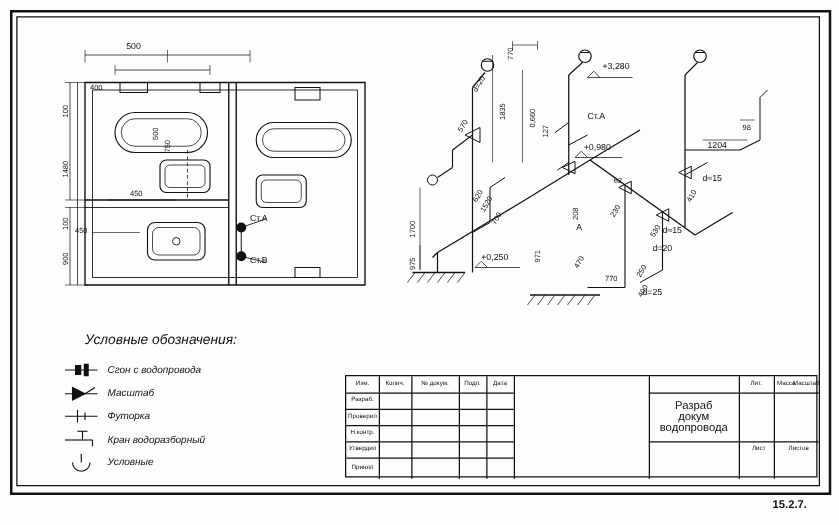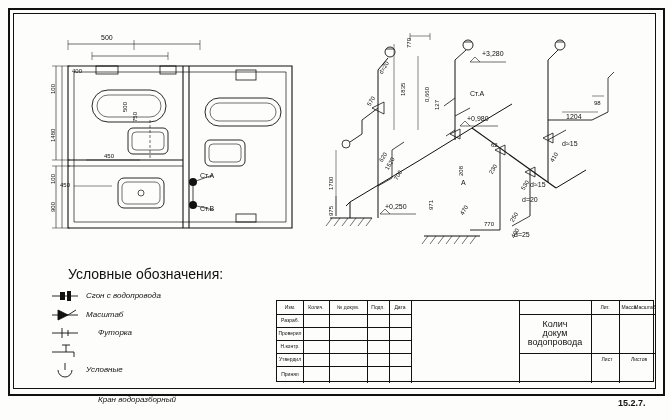--- a/index.html
+++ b/index.html
@@ -5,21 +5,21 @@
   html,body{margin:0;padding:0;background:#ffffff;}
   body{width:671px;height:420px;font-family:"Liberation Sans",sans-serif;overflow:hidden;}
   #sheet{position:relative;width:671px;height:420px;background:#fdfdfb;}
   .frame{position:absolute;left:8px;top:8px;width:653px;height:384px;border:2px solid #111;}
   .inner-frame{position:absolute;left:13px;top:13px;width:641px;height:374px;border:1px solid #111;}
   svg.draw{position:absolute;left:0;top:0;width:671px;height:420px;pointer-events:none;}
   .lbl{position:absolute;font-family:"Liberation Sans",sans-serif;color:#111;white-space:nowrap;}
   .t6{font-size:6px;}
   .t7{font-size:7px;}
   .rot{transform-origin:0 0;}
-  .legend-title{font-size:14px;}
+  .legend-title{font-style:italic;font-size:11px;}
   .legend-item{font-style:italic;font-size:8px;}
   .tb{position:absolute;border:1px solid #111;box-sizing:border-box;}
   .tb-cell{position:absolute;box-sizing:border-box;font-size:5px;color:#111;
            display:flex;align-items:center;justify-content:center;text-align:center;line-height:1;}
   .tb-line{position:absolute;background:#111;}
 </style>
 </head>
 <body>
 
 <div id="sheet">
@@ -225,22 +225,22 @@
   <div class="lbl t6 rot" style="left:509px;top:220px;transform:rotate(-60deg);">250</div>
   <div class="lbl t6 rot" style="left:549px;top:160px;transform:rotate(-60deg);">410</div>
   <div class="lbl t6 rot" style="left:520px;top:188px;transform:rotate(-60deg);">530</div>
   <div class="lbl t6 rot" style="left:393px;top:178px;transform:rotate(-60deg);">700</div>
   <div class="lbl t6 rot" style="left:384px;top:168px;transform:rotate(-60deg);">1520</div>
   <div class="lbl t7" style="left:461px;top:179px;">A</div>
 
   <div class="lbl legend-title" style="left:68px;top:266px;">Условные обозначения:</div>
   <div class="lbl legend-item" style="left:86px;top:291px;">Сгон с водопровода</div>
   <div class="lbl legend-item" style="left:86px;top:310px;">Масштаб</div>
-  <div class="lbl legend-item" style="left:86px;top:328px;margin-left:12px;">Футорка</div>
-  <div class="lbl legend-item" style="left:98px;top:347px;margin-top:48px;">Кран водоразборный</div>
+  <div class="lbl legend-item" style="left:86px;top:328px;">Футорка</div>
+  <div class="lbl legend-item" style="left:86px;top:347px;">Кран водоразборный</div>
   <div class="lbl legend-item" style="left:86px;top:365px;">Условные</div>
 
   <div class="tb" style="left:276px;top:300px;width:378px;height:82px;">
 
     <div class="tb-line" style="left:134px;top:0;width:1px;height:82px;"></div>
     <div class="tb-line" style="left:242px;top:0;width:1px;height:82px;"></div>
     <div class="tb-line" style="left:314px;top:0;width:1px;height:82px;"></div>
     <div class="tb-line" style="left:342px;top:0;width:1px;height:82px;"></div>
 
     <div class="tb-line" style="left:26px;top:0;width:1px;height:82px;"></div>
@@ -261,21 +261,21 @@
     <div class="tb-cell" style="left:52px;top:0;width:38px;height:13px;">№ докум.</div>
     <div class="tb-cell" style="left:90px;top:0;width:22px;height:13px;">Подп.</div>
     <div class="tb-cell" style="left:112px;top:0;width:22px;height:13px;">Дата</div>
 
     <div class="tb-cell" style="left:0;top:13px;width:26px;height:13px;">Разраб.</div>
     <div class="tb-cell" style="left:0;top:26px;width:26px;height:13px;">Проверил</div>
     <div class="tb-cell" style="left:0;top:39px;width:26px;height:13px;">Н.контр.</div>
     <div class="tb-cell" style="left:0;top:52px;width:26px;height:13px;">Утвердил</div>
     <div class="tb-cell" style="left:0;top:65px;width:26px;height:17px;">Принял</div>
 
-    <div class="tb-cell" style="left:243px;top:16px;width:70px;height:14px;font-size:9px;">Колич</div>
+    <div class="tb-cell" style="left:243px;top:16px;width:70px;height:14px;font-size:9px;">Разраб</div>
     <div class="tb-cell" style="left:243px;top:30px;width:70px;height:14px;font-size:9px;">докум водопровода</div>
 
     <div class="tb-cell" style="left:314px;top:0;width:28px;height:13px;">Лит.</div>
     <div class="tb-cell" style="left:342px;top:0;width:20px;height:13px;">Масса</div>
     <div class="tb-cell" style="left:358px;top:0;width:20px;height:13px;">Масштаб</div>
     <div class="tb-cell" style="left:314px;top:52px;width:32px;height:13px;">Лист</div>
     <div class="tb-cell" style="left:346px;top:52px;width:32px;height:13px;">Листов</div>
   </div>
 
   <div class="lbl" style="left:618px;top:398px;font-size:9px;font-weight:bold;">15.2.7.</div>

